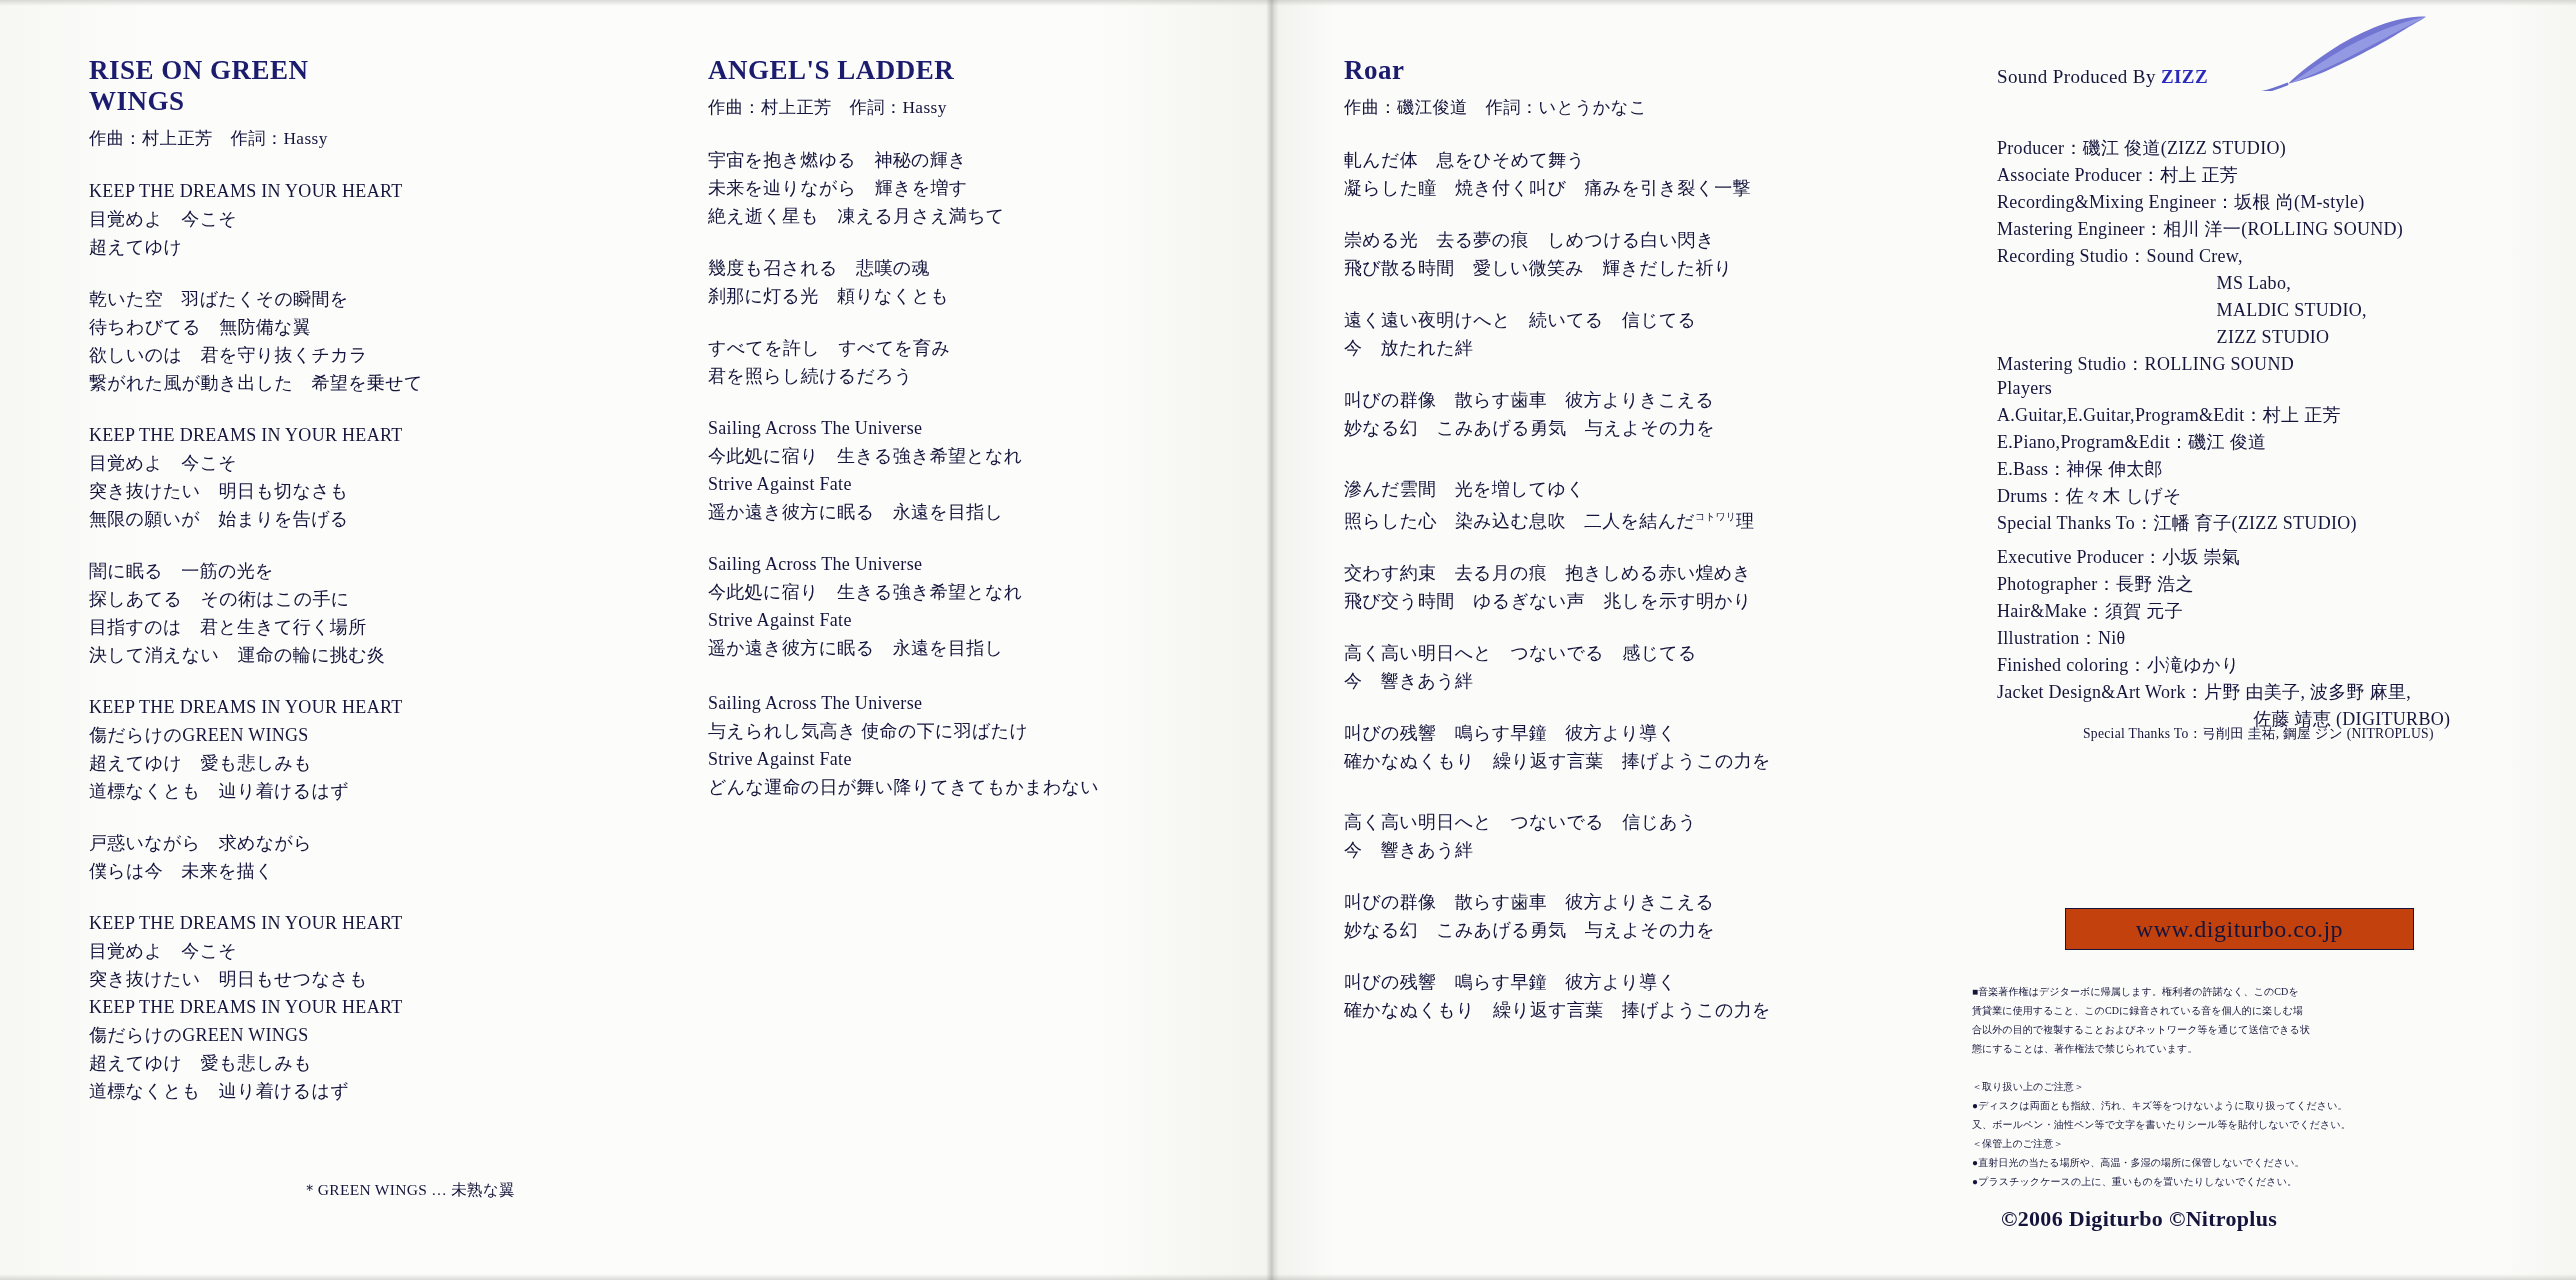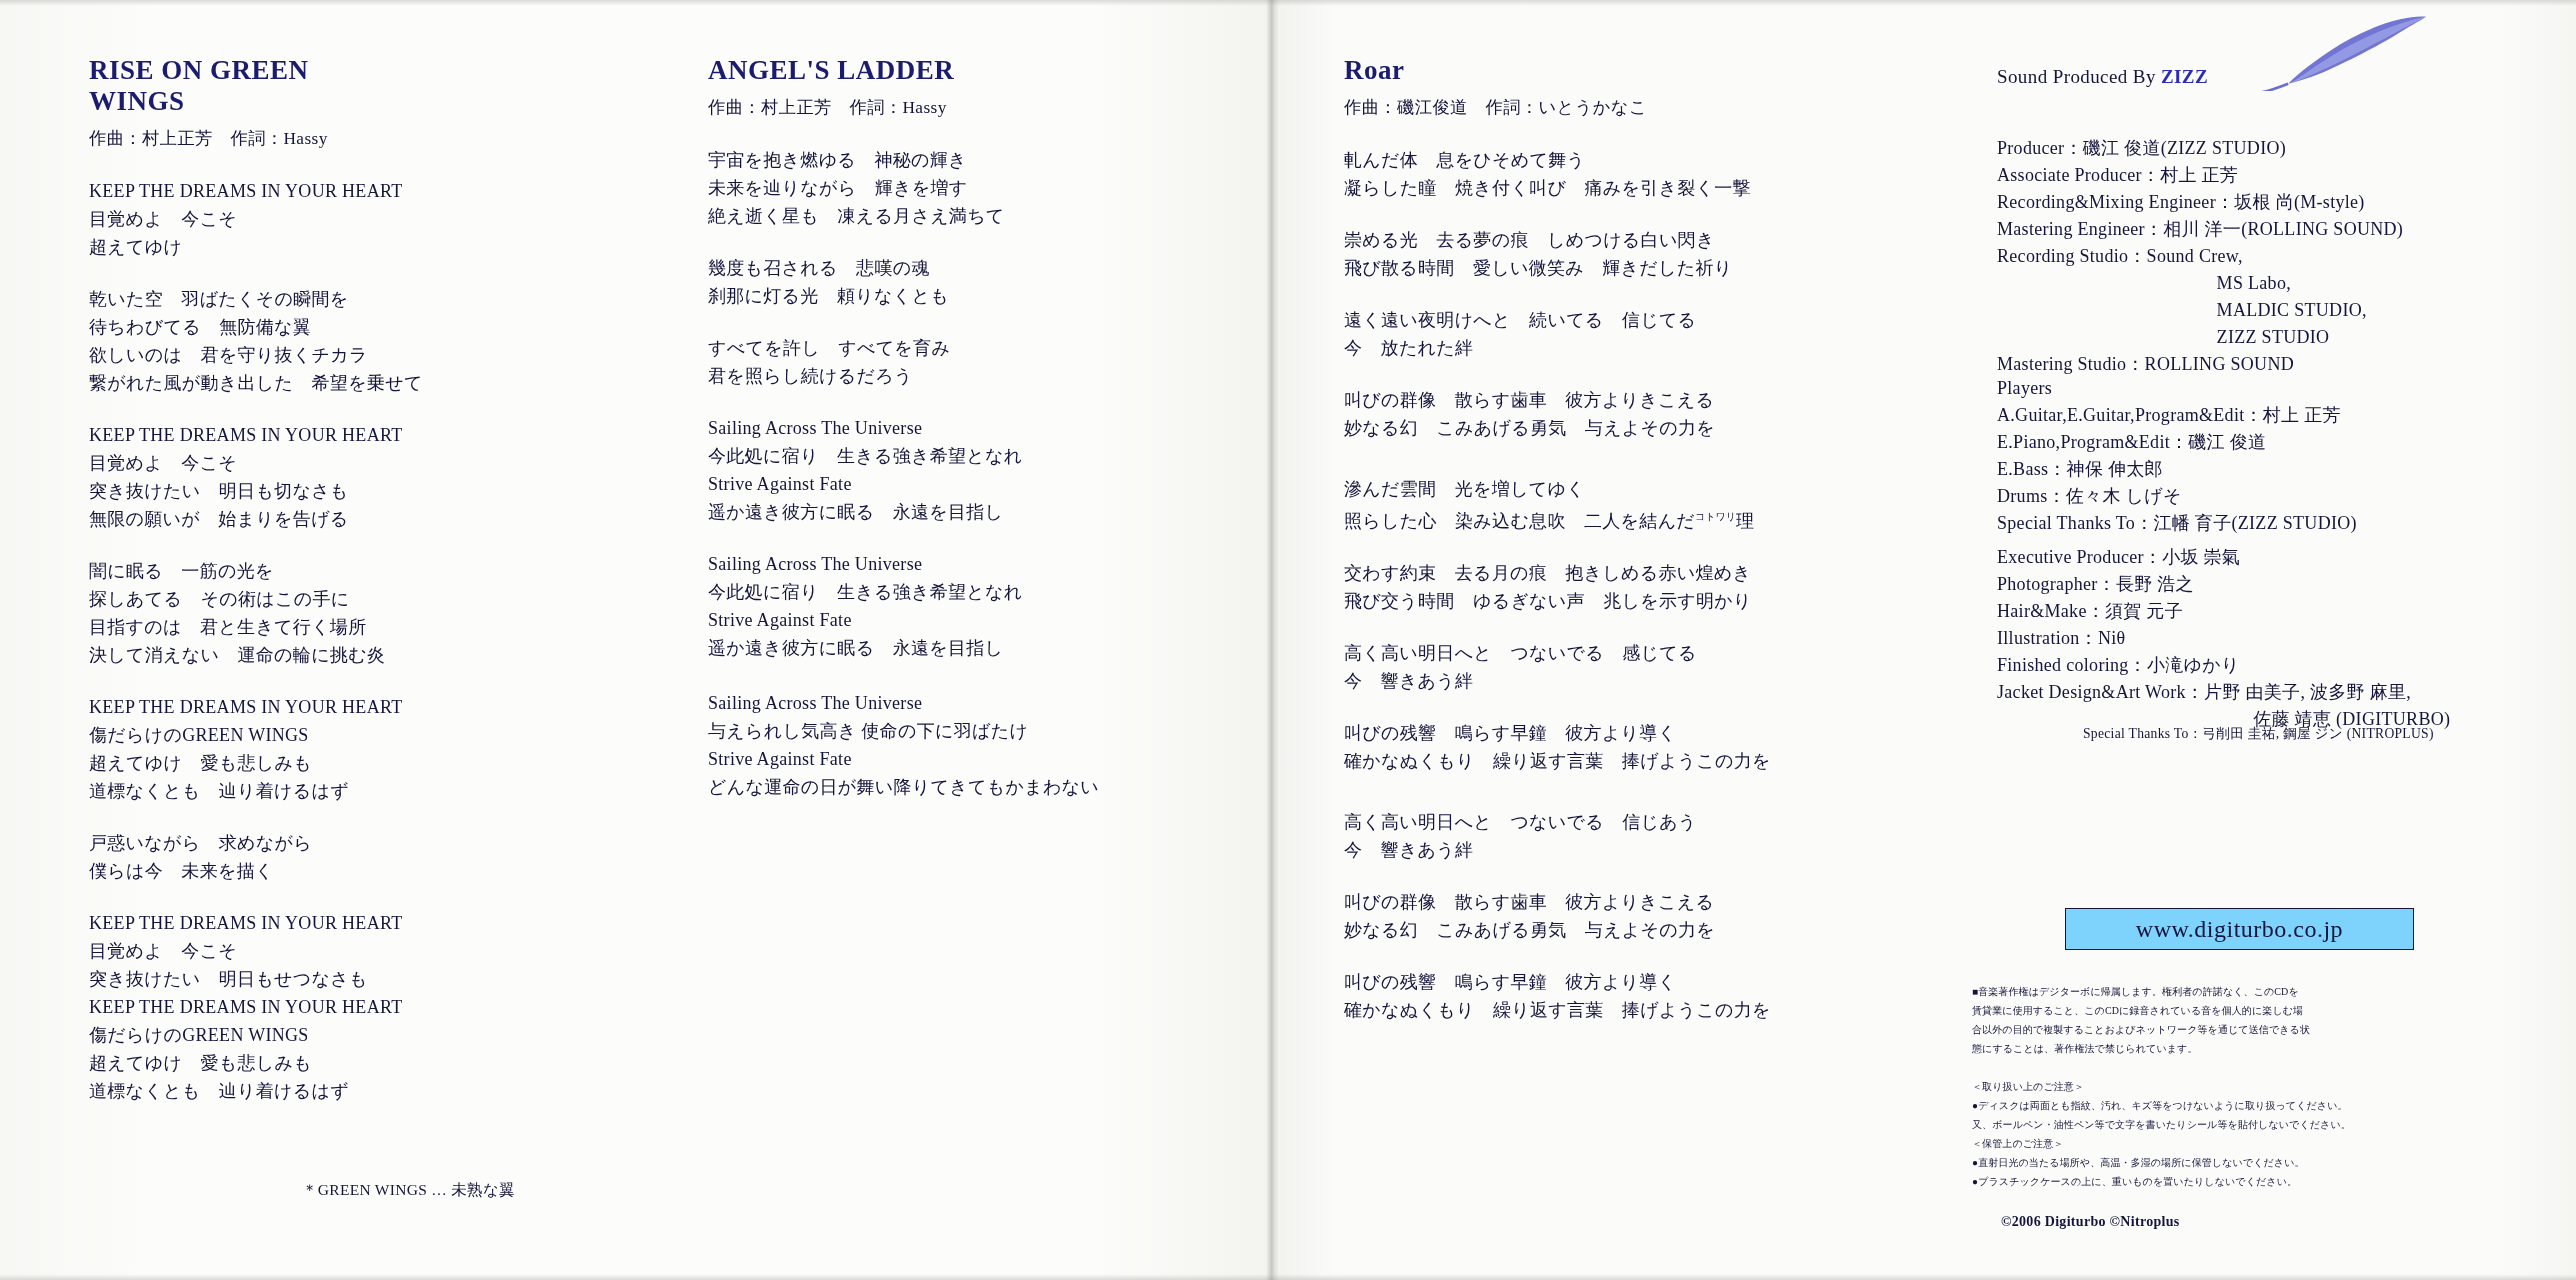--- a/index.html
+++ b/index.html
@@ -113,21 +113,21 @@
   .url-box {
     position: absolute;
     left: 2065px;
     top: 908px;
     width: 347px;
     height: 40px;
     border: 1.8px solid #14143c;
     display: flex;
     align-items: center;
     justify-content: center;
-    background: #7dd3fc;
+    background: #c2410c;
   }
   .url-box span {
     font-size: 24px;
     letter-spacing: 0.5px;
     color: #14143c;
   }
   .legal {
     position: absolute;
     left: 1972px;
     top: 982px;
@@ -135,25 +135,24 @@
     font-size: 10px;
     line-height: 19px;
     color: #14143c;
     letter-spacing: 0.1px;
     white-space: pre-wrap;
   }
   .copyright {
     position: absolute;
     left: 2001px;
     top: 1206px;
-    font-size: 14px;
+    font-size: 22px;
     font-weight: bold;
     color: #14143c;
     letter-spacing: 0.3px;
-    margin-top: 8px;
   }
   .ruby {
     font-size: 10px;
     vertical-align: super;
     letter-spacing: 0;
   }
 </style>
 </head>
 <body>
 

